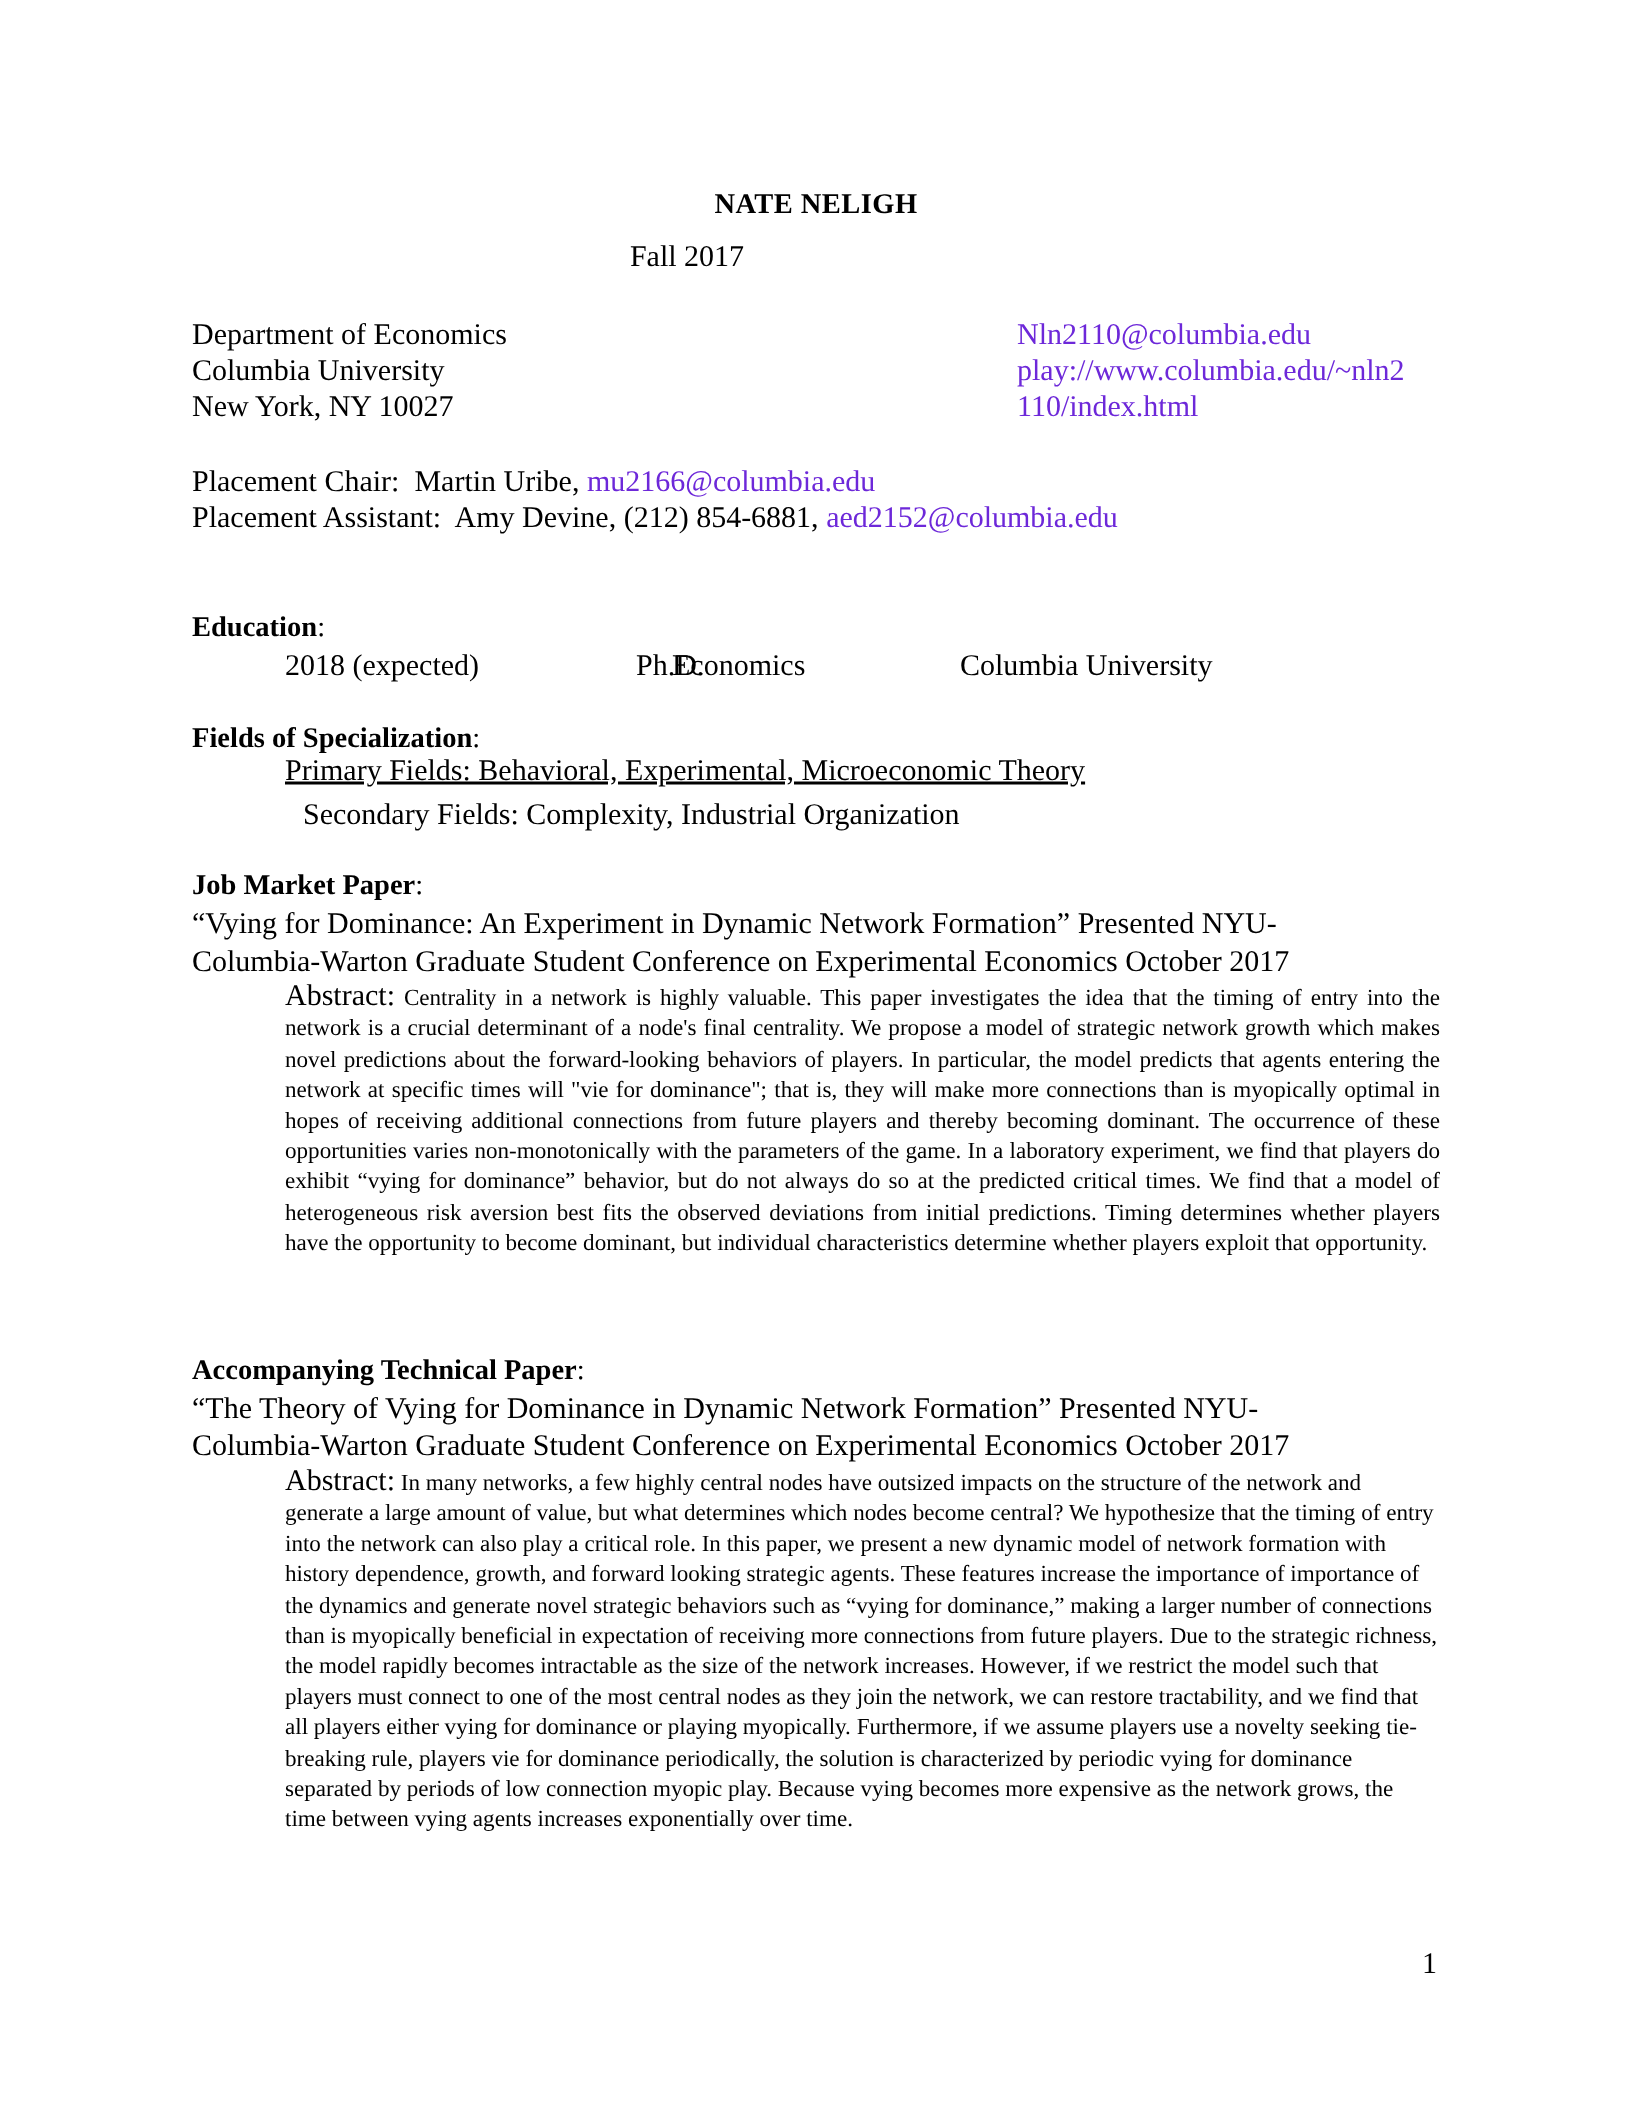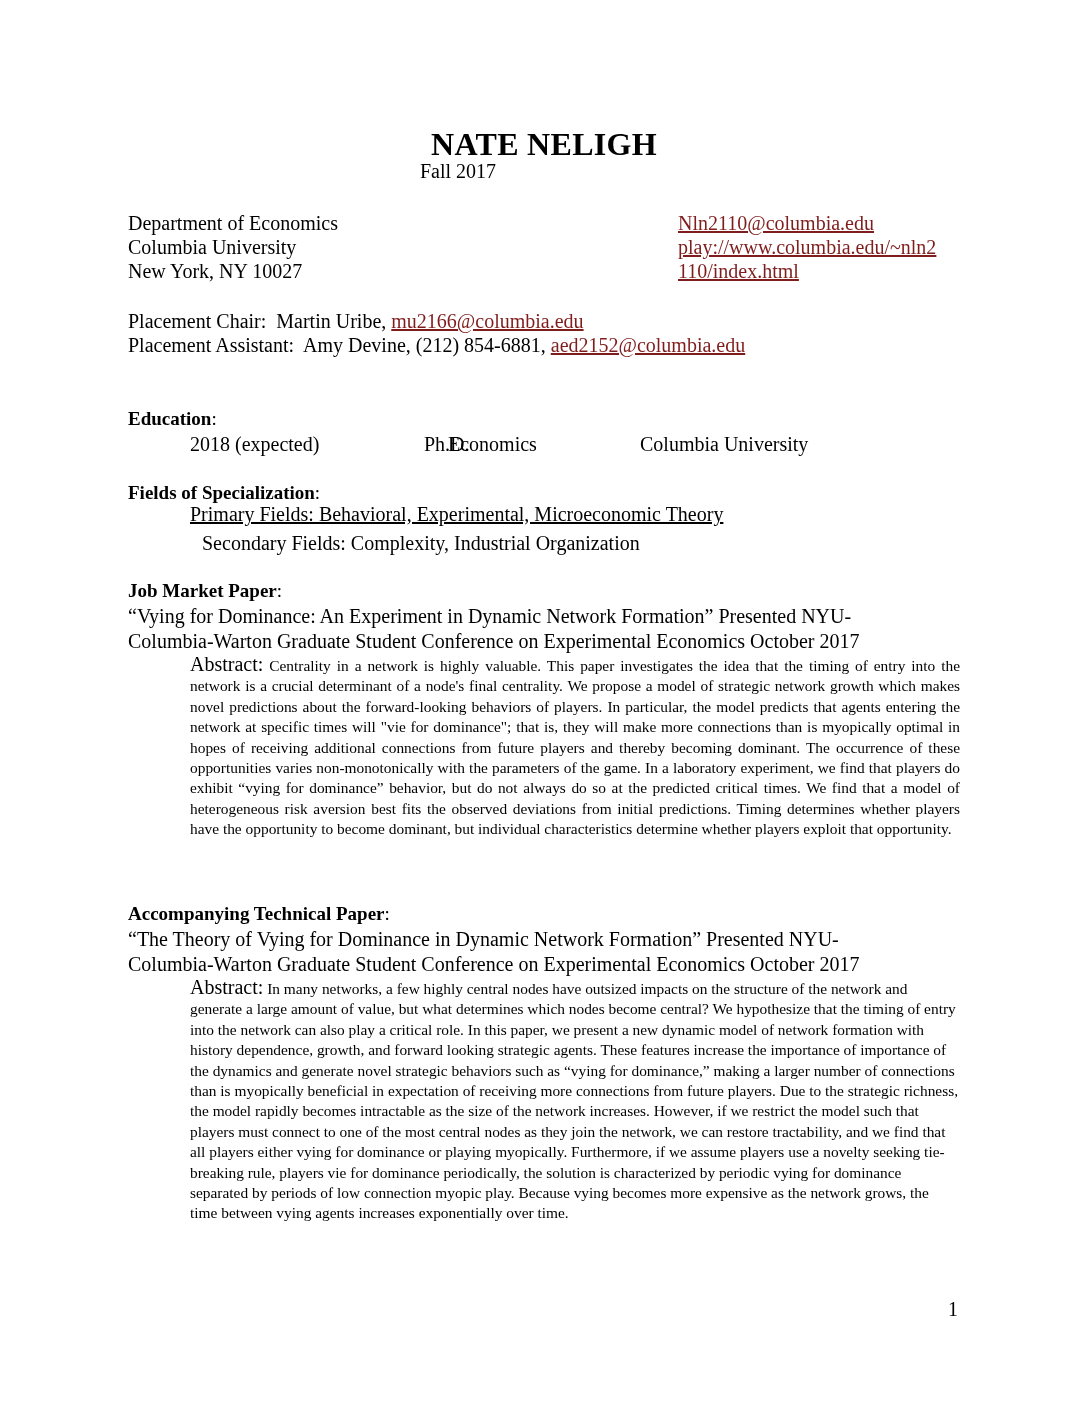--- a/index.html
+++ b/index.html
@@ -3,24 +3,24 @@
   <meta charset="utf-8">
   <style>
     html, body { margin: 0; padding: 0; background: #ffffff; }
     body {
       width: 1088px; height: 1408px; position: relative; overflow: hidden;
       font-family: "Liberation Serif", "DejaVu Serif", serif;
       color: #000000;
     }
     .page { position: absolute; left: 0; top: 0; width: 1088px; height: 1408px; }
     .abs { position: absolute; white-space: nowrap; }
-    .name { left: 0; width: 1088px; text-align: center; top: 126px; font-size: 32px; font-weight: bold; letter-spacing: 0.3px; }
+    .name { left: 0; width: 1088px; text-align: center; top: 126px; font-size: 19px; font-weight: bold; letter-spacing: 0.3px; }
     .term { left: 0; width: 916px; text-align: center; top: 160px; font-size: 20px; }
     .t20 { font-size: 20px; line-height: 24px; }
-    a, .link { color: #7f1d1d; text-decoration: underline; }
+    a, .link { color: #6d28d9; }
     .heading { font-size: 19px; font-weight: bold; }
     .para {
       position: absolute; left: 190px; width: 770px;
       font-size: 15.4px; line-height: 20.4px; text-align: justify;
     }
     .para2 { text-align: left; }
     .abs-label { font-size: 20px; }
     .pagenum { left: 948px; top: 1298px; font-size: 20px; }
   </style>
 </head>

